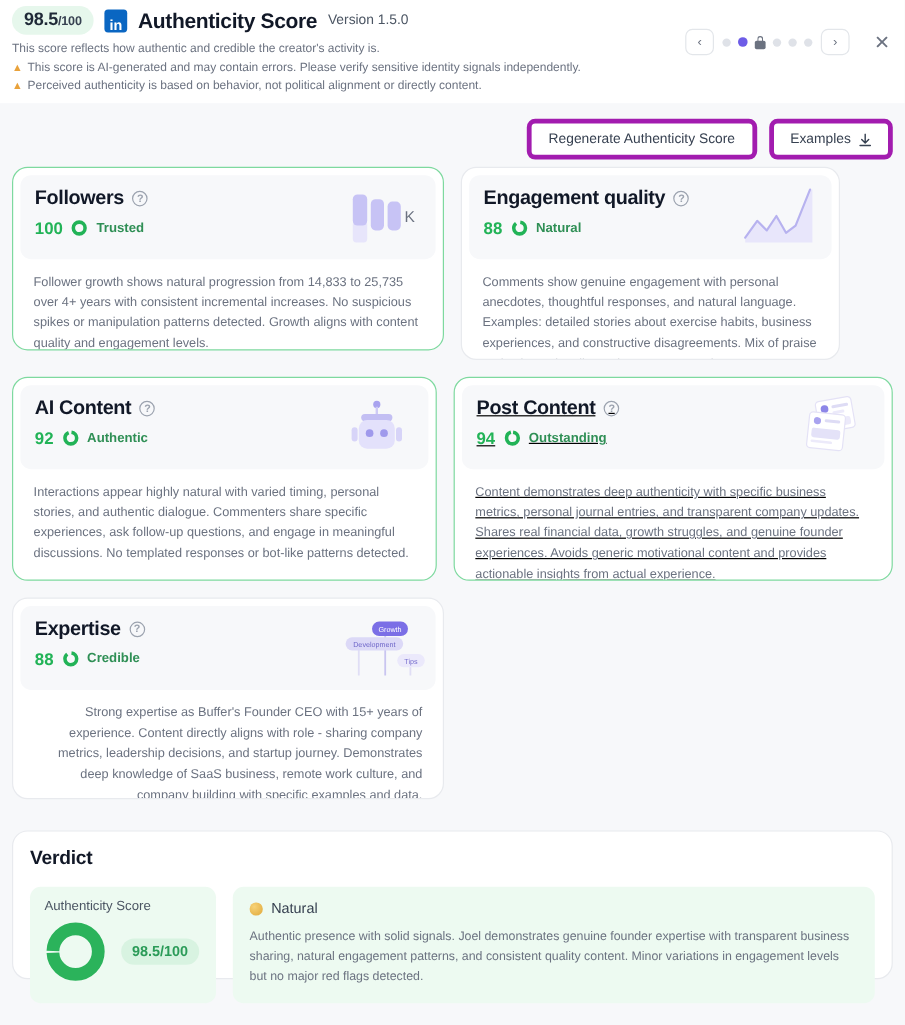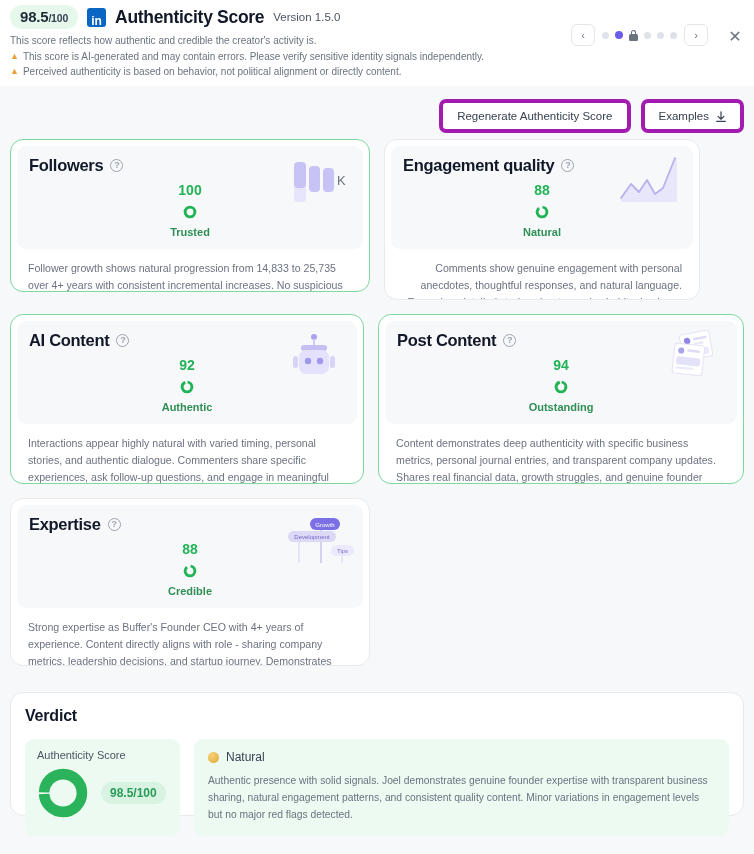--- a/index.html
+++ b/index.html
@@ -56,34 +56,34 @@
 
   
   .grid { position: absolute; top: 139px; left: 10px; width: 734px; }
   .row { display: flex; gap: 14px; margin-bottom: 14px; }
   .card {
     background: #fff; border: 1px solid #e8eaee; border-radius: 13px;
     padding: 6px 6px 0; overflow: hidden; position: relative;
   }
   .card.green { border-color: #7ed99f; }
   .card.c-followers { width: 360px; height: 153px; }
-  .card.c-engagement { width: 316px; height: 161px; text-align: right; }
+  .card.c-engagement { width: 316px; height: 161px; }
   .card.c-ai { width: 360px; height: 170px; }
-  .card.c-post { width: 372px; height: 170px; }
-  .card.c-expertise { width: 360px; height: 168px; }
+  .card.c-post { width: 372px; height: 170px; text-decoration: underline; }
+  .card.c-expertise { width: 360px; height: 168px; text-align: right; }
 
   .card-head {
     background: #f7f8fa; border-radius: 9px; padding: 10px 12px 11px;
     position: relative; min-height: 70px;
   }
   .card-title { font-size: 16.5px; font-weight: 700; color: #111827; letter-spacing: -0.3px;
     display: flex; align-items: center; gap: 7px; }
   .help-ico { width: 13px; height: 13px; border: 1.2px solid #9ca3af; border-radius: 50%;
     color: #9ca3af; font-size: 9px; display: inline-flex; align-items: center; justify-content: center; line-height: 1; }
-  .score-row { display: flex; align-items: center; gap: 7px; margin-top: 7px; flex-direction: column; }
+  .score-row { display: flex; align-items: center; gap: 7px; margin-top: 7px; }
   .score-num { font-size: 14px; font-weight: 700; color: #22b357; }
   .score-label { font-size: 11px; font-weight: 700; color: #2f8f55; }
   .ring { width: 14px; height: 14px; display: block; }
 
   .card-body { font-size: 10.6px; color: #6b7280; line-height: 1.62; padding: 11px 11px 0 11px; }
 
   .card-art { position: absolute; right: 12px; top: 8px; width: 62px; height: 56px; }
 
   
   .verdict {
@@ -308,21 +308,21 @@
             <line x1="57" y1="32" x2="57" y2="50" stroke="#e0def5" stroke-width="1.5"></line>
             <rect x="25" y="5" width="30" height="12" rx="6" fill="#7b6fe6"></rect>
             <text x="40" y="13.6" text-anchor="middle" font-family="Liberation Sans, sans-serif" font-size="6" fill="#ffffff">Growth</text>
             <rect x="3" y="18" width="48" height="11" rx="5.5" fill="#dcd9f7"></rect>
             <text x="27" y="26" text-anchor="middle" font-family="Liberation Sans, sans-serif" font-size="6" fill="#6f67c9">Development</text>
             <rect x="46" y="32" width="23" height="11" rx="5.5" fill="#ebe9fb"></rect>
             <text x="57.5" y="40" text-anchor="middle" font-family="Liberation Sans, sans-serif" font-size="6" fill="#7b73cf">Tips</text>
           </svg>
         </div>
       </div>
-      <div class="card-body">Strong expertise as Buffer's Founder CEO with 4+ years of experience. Content directly aligns with role - sharing company metrics, leadership decisions, and startup journey. Demonstrates deep knowledge of SaaS business, remote work culture, and company building with specific examples and data.</div>
+      <div class="card-body">Strong expertise as Buffer's Founder CEO with 15+ years of experience. Content directly aligns with role - sharing company metrics, leadership decisions, and startup journey. Demonstrates deep knowledge of SaaS business, remote work culture, and company building with specific examples and data.</div>
     </div>
     <div style="width:360px;"></div>
   </div>
 </div>
 
 <div class="verdict">
   <div class="verdict-title">Verdict</div>
   <div class="verdict-row">
     <div class="v-score">
       <div class="v-score-label">Authenticity Score</div>

